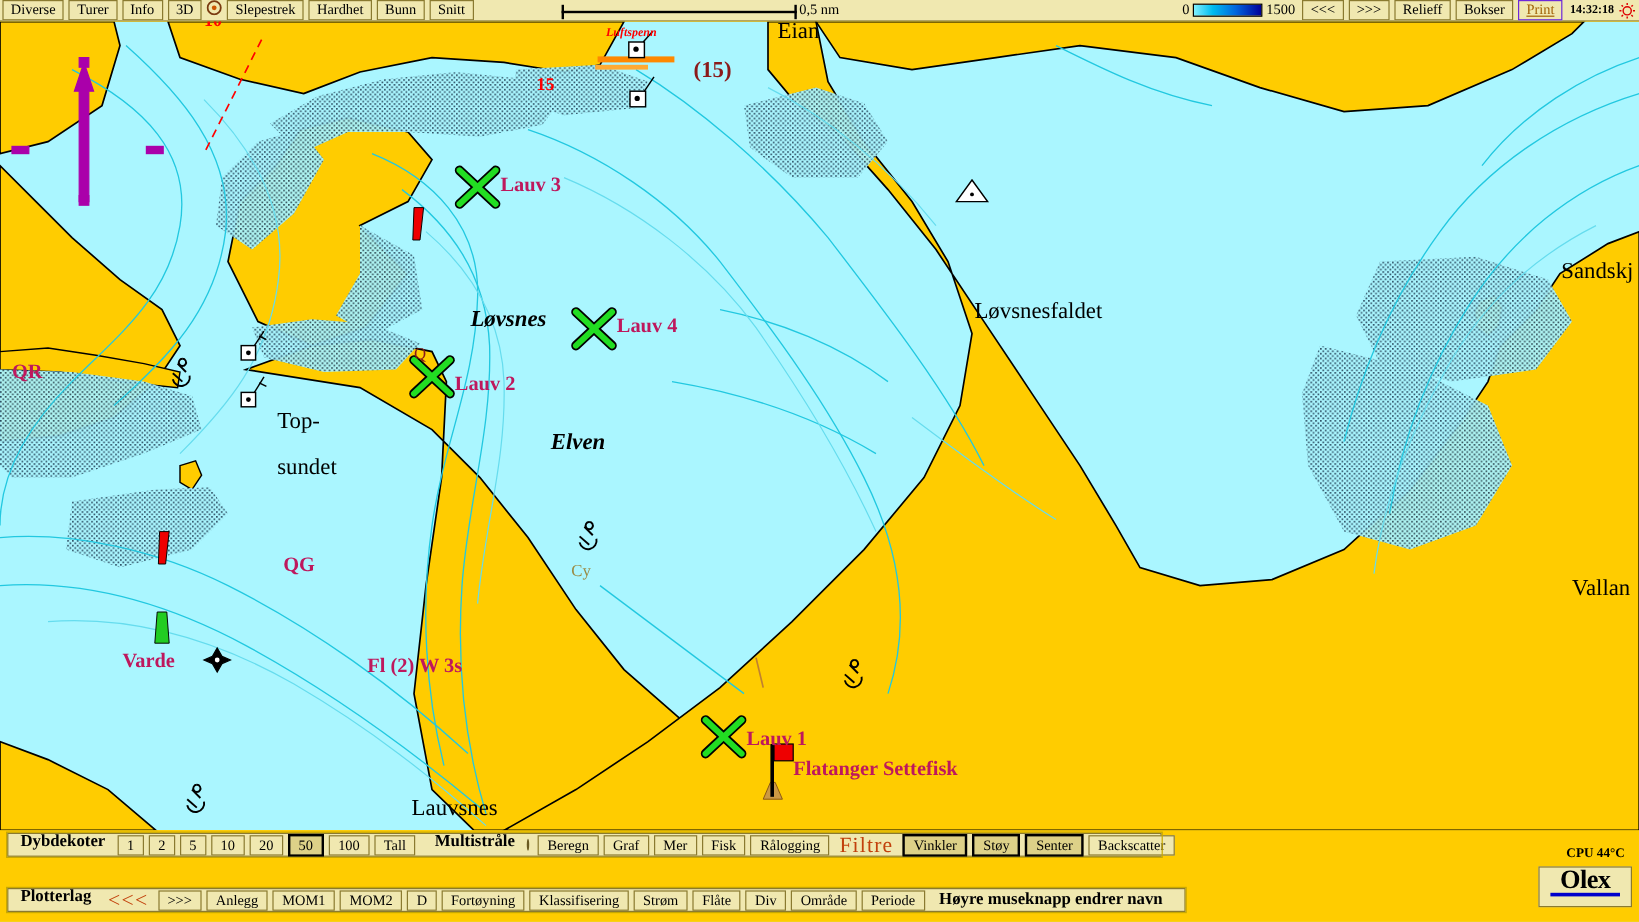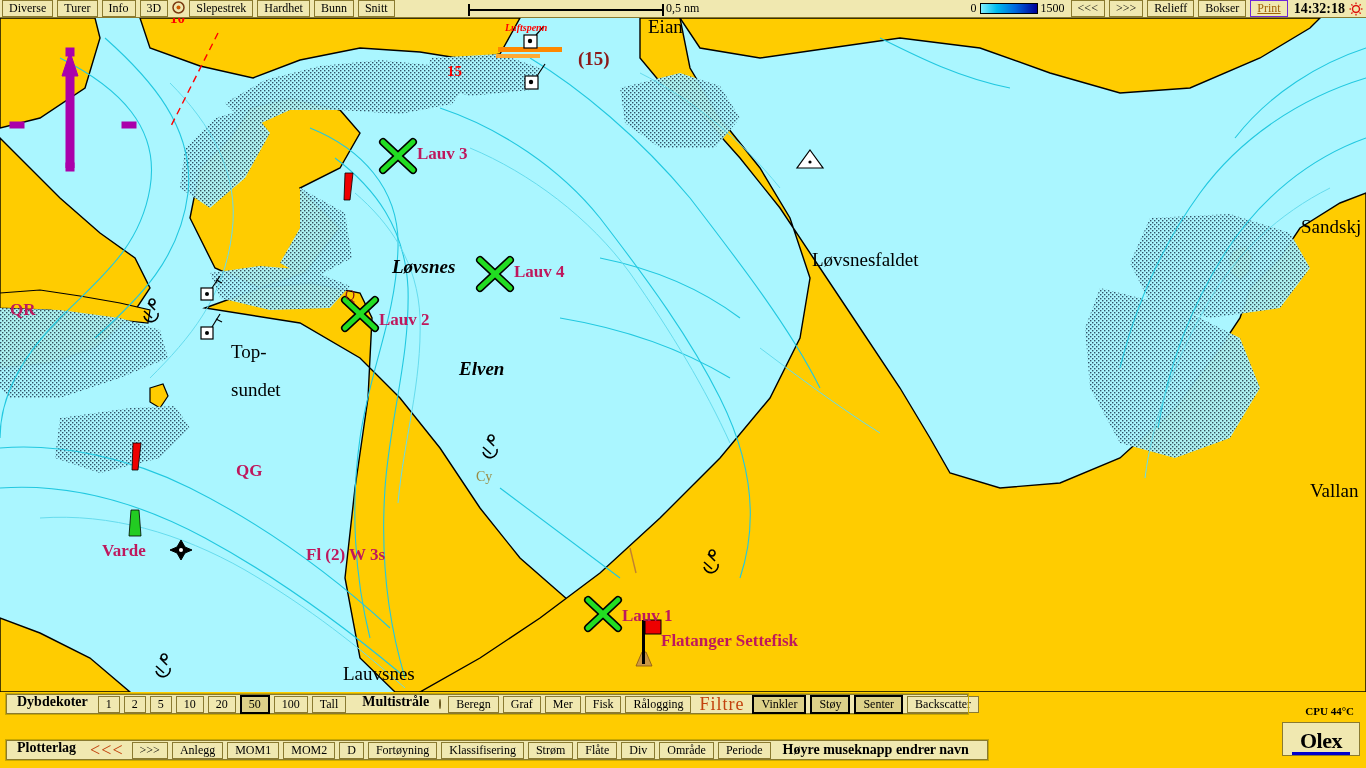--- a/index.html
+++ b/index.html
@@ -48,21 +48,21 @@
   #scalebar .tick-l { position:absolute; left:0; top:3px; width:2px; height:12px; background:#000; }
   #scalebar .tick-r { position:absolute; left:194px; top:3px; width:2px; height:12px; background:#000; }
   #scalebar .sc-text { position:absolute; left: 198px; top: 0px; font-size: 12px; color:#000; }
 
   .depthscale { display:flex; align-items:center; font-size:12px; margin: 0 4px; }
   .depthscale .grad {
     width: 58px; height: 11px; margin: 0 3px;
     background: linear-gradient(to right, #80f0ff 0%, #00bbee 28%, #0066dd 62%, #000099 100%);
     border: 1px solid #000;
   }
-  #clock { font-weight: bold; font-size: 14px; padding: 0 4px; letter-spacing: 0px; }
+  #clock { font-weight: bold; font-size: 10px; padding: 0 4px; letter-spacing: 0px; }
   .sun-icon { width: 14px; height: 14px; margin-right: 3px; }
 
   
   #chart { position:absolute; left:0; top:18px; width:1366px; height: 674px; background:#ffcc00; overflow:hidden; }
   #chart svg { display:block; }
 
   
   .mlabel { position:absolute; white-space:nowrap; font-family:"Liberation Serif", serif; }
   .lbl-place      { color:#000; font-weight:bold; font-style:italic; font-size:19px; }
   .lbl-place-up   { color:#000; font-weight:normal; font-size:19px; }
@@ -86,21 +86,21 @@
   .barrow .btn { font-size:12px; padding:0 7px 1px 7px; }
   .barrow .grp-label { font-size:14px; }
   .radio-o {
     display:inline-block; width:10px; height:10px; border:1px solid #6a5a20;
     border-radius:50%; background:#e8dfa0; margin: 0 5px 0 2px; vertical-align:middle;
   }
   #cputemp { position:absolute; right:12px; top:13px; font-size:11px; font-weight:bold; color:#000; }
   #olexlogo {
     position:absolute; right:6px; top:30px; width:78px; height:34px;
     background:#f0e8b0; border:1px solid #8a7a30;
-    display:flex; flex-direction:column; align-items:center; justify-content:flex-end;
+    display:flex; flex-direction:column; align-items:center; justify-content:flex-start;
   }
   #olexlogo .word { font-size:22px; font-weight:bold; letter-spacing:-0.5px; line-height:20px; color:#000; }
   #olexlogo .rule { width:58px; height:3px; background:#0000cc; margin-top:1px; }
   .hint { font-weight:bold; font-size:14px; padding-left:10px; white-space:nowrap; }
 </style>
 </head>
 <body>
 
 <div id="app">
 

